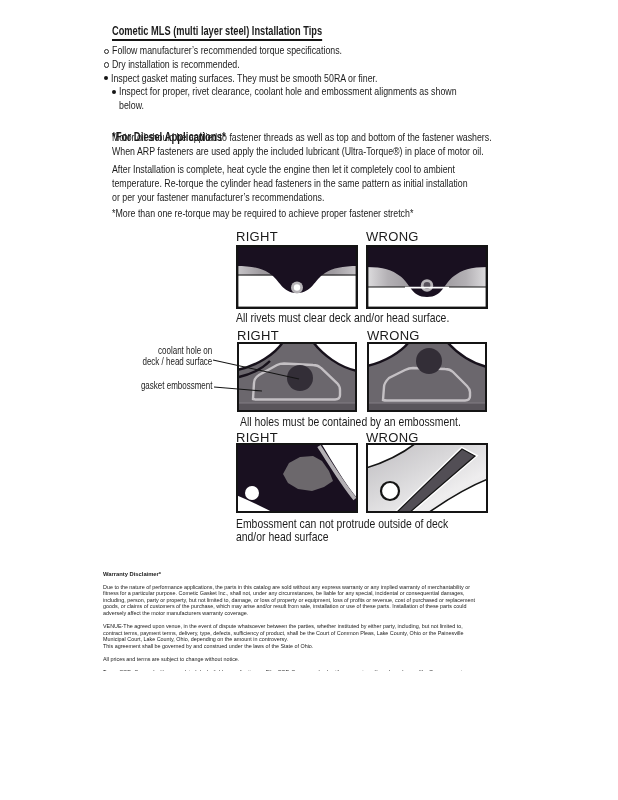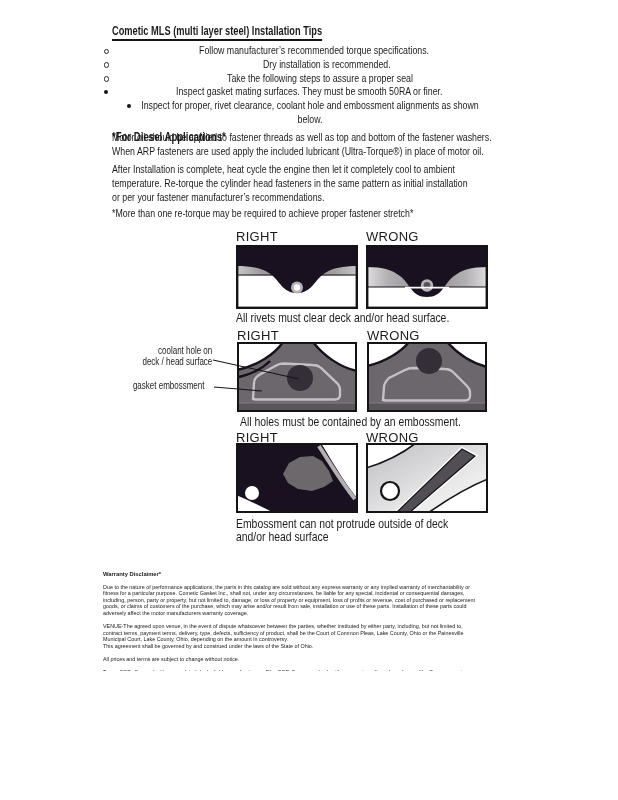--- a/index.html
+++ b/index.html
@@ -32,26 +32,25 @@
 </style>
 </head>
 <body>
 
 <div class="page">
 
   <div class="abs title" style="left:112px; top:24px;">
     <span class="cx">Cometic MLS (multi layer steel) Installation Tips</span>
   </div>
 
-  <div class="abs body-txt" style="left:104px; top:44px; width:470px;text-align:center;">
+  <div class="abs body-txt" style="left:104px; top:44px; width:470px;">
     <div class="b-item"><span class="cx">Follow manufacturer’s recommended torque specifications.</span></div>
     <div class="b-item"><span class="cx">Dry installation is recommended.</span></div>
-    <div class="b-item"><span class="cx">Take the following steps to assure a proper seal</span></div>
     <div class="sb-item" style=""><span class="cx">Inspect gasket mating surfaces.  They must be smooth 50RA or finer.</span></div>
-    <div class="sb-item" style="margin-left:23px;"><span class="cx">Inspect for proper, rivet clearance, coolant hole and embossment alignments as shown below.</span></div>
+    <div class="sb-item" style="margin-left:8px;"><span class="cx">Inspect for proper, rivet clearance, coolant hole and embossment alignments as shown below.</span></div>
   </div>
 
   <div class="abs h2" style="left:112px; top:130px;">
     <span class="cx">*For Diesel Applications*</span>
   </div>
   <div class="abs body-txt" style="left:112px; top:131px; width:560px;">
     <span class="cx">Motor oil should be applied to fastener threads as well as top and bottom of the fastener washers.
 When ARP fasteners are used apply the included lubricant (Ultra-Torque®) in place of motor oil.</span>
   </div>
   <div class="abs body-txt" style="left:112px; top:163px; width:560px;">
@@ -113,21 +112,21 @@
     <span class="cx">All rivets must clear deck and/or head surface.</span>
   </div>
 
   <div class="abs fig-label" style="left:237px; top:328px; width:120px;">RIGHT</div>
   <div class="abs fig-label" style="left:367px; top:328px; width:120px;">WRONG</div>
 
   <div class="abs callout" style="left:100px; top:345px;">
     <span class="cxr">coolant hole on
 deck / head surface</span>
   </div>
-  <div class="abs callout" style="left:92px; top:380px;">
+  <div class="abs callout" style="left:100px; top:380px;">
     <span class="cxr">gasket embossment</span>
   </div>
 
   <div class="abs" style="left:237px; top:342px;">
     <svg width="120" height="70" viewBox="0 0 120 70">
       <rect width="120" height="70" fill="#6b676d"></rect>
       <rect y="61" width="120" height="9" fill="#59555b"></rect>
       <line x1="0" y1="61" x2="120" y2="61" stroke="#837f85" stroke-width="1"></line>
       <path d="M16,57 L17,41 C17,38 19,35 22,33 L40,23 C42,22 44,21.5 47,21.5 L76,23 C79,23 82,24 84,26 L100,41 C102,43 103,45 103,48 L103,53 C103,56 101,57.5 98,57.5 L20,57.5 C17.5,57.5 16,57 16,57 Z" fill="none" stroke="#c4c0c4" stroke-width="2.4"></path>
       <path d="M2,35 C15,32 26,26 33,19" fill="none" stroke="#17111b" stroke-width="2.4"></path>

